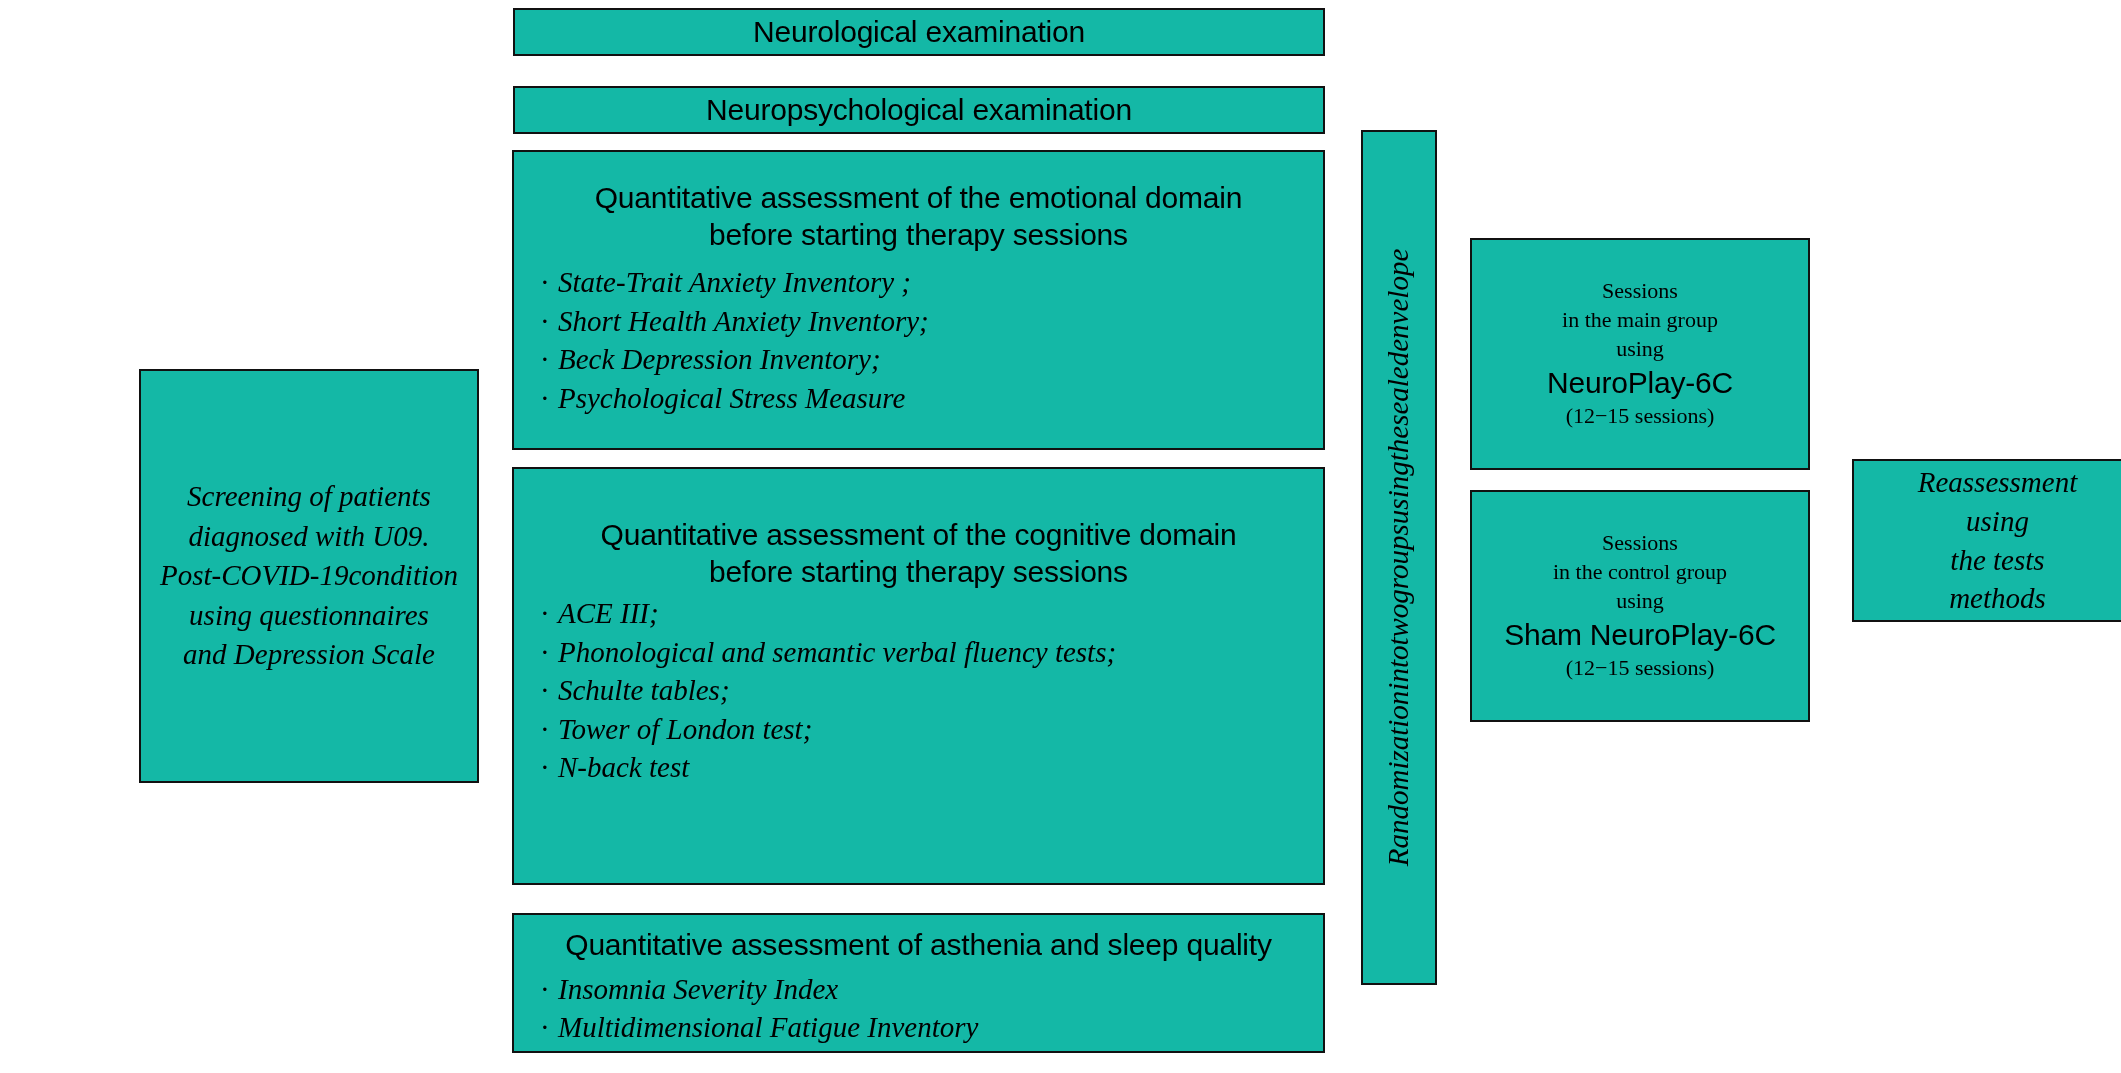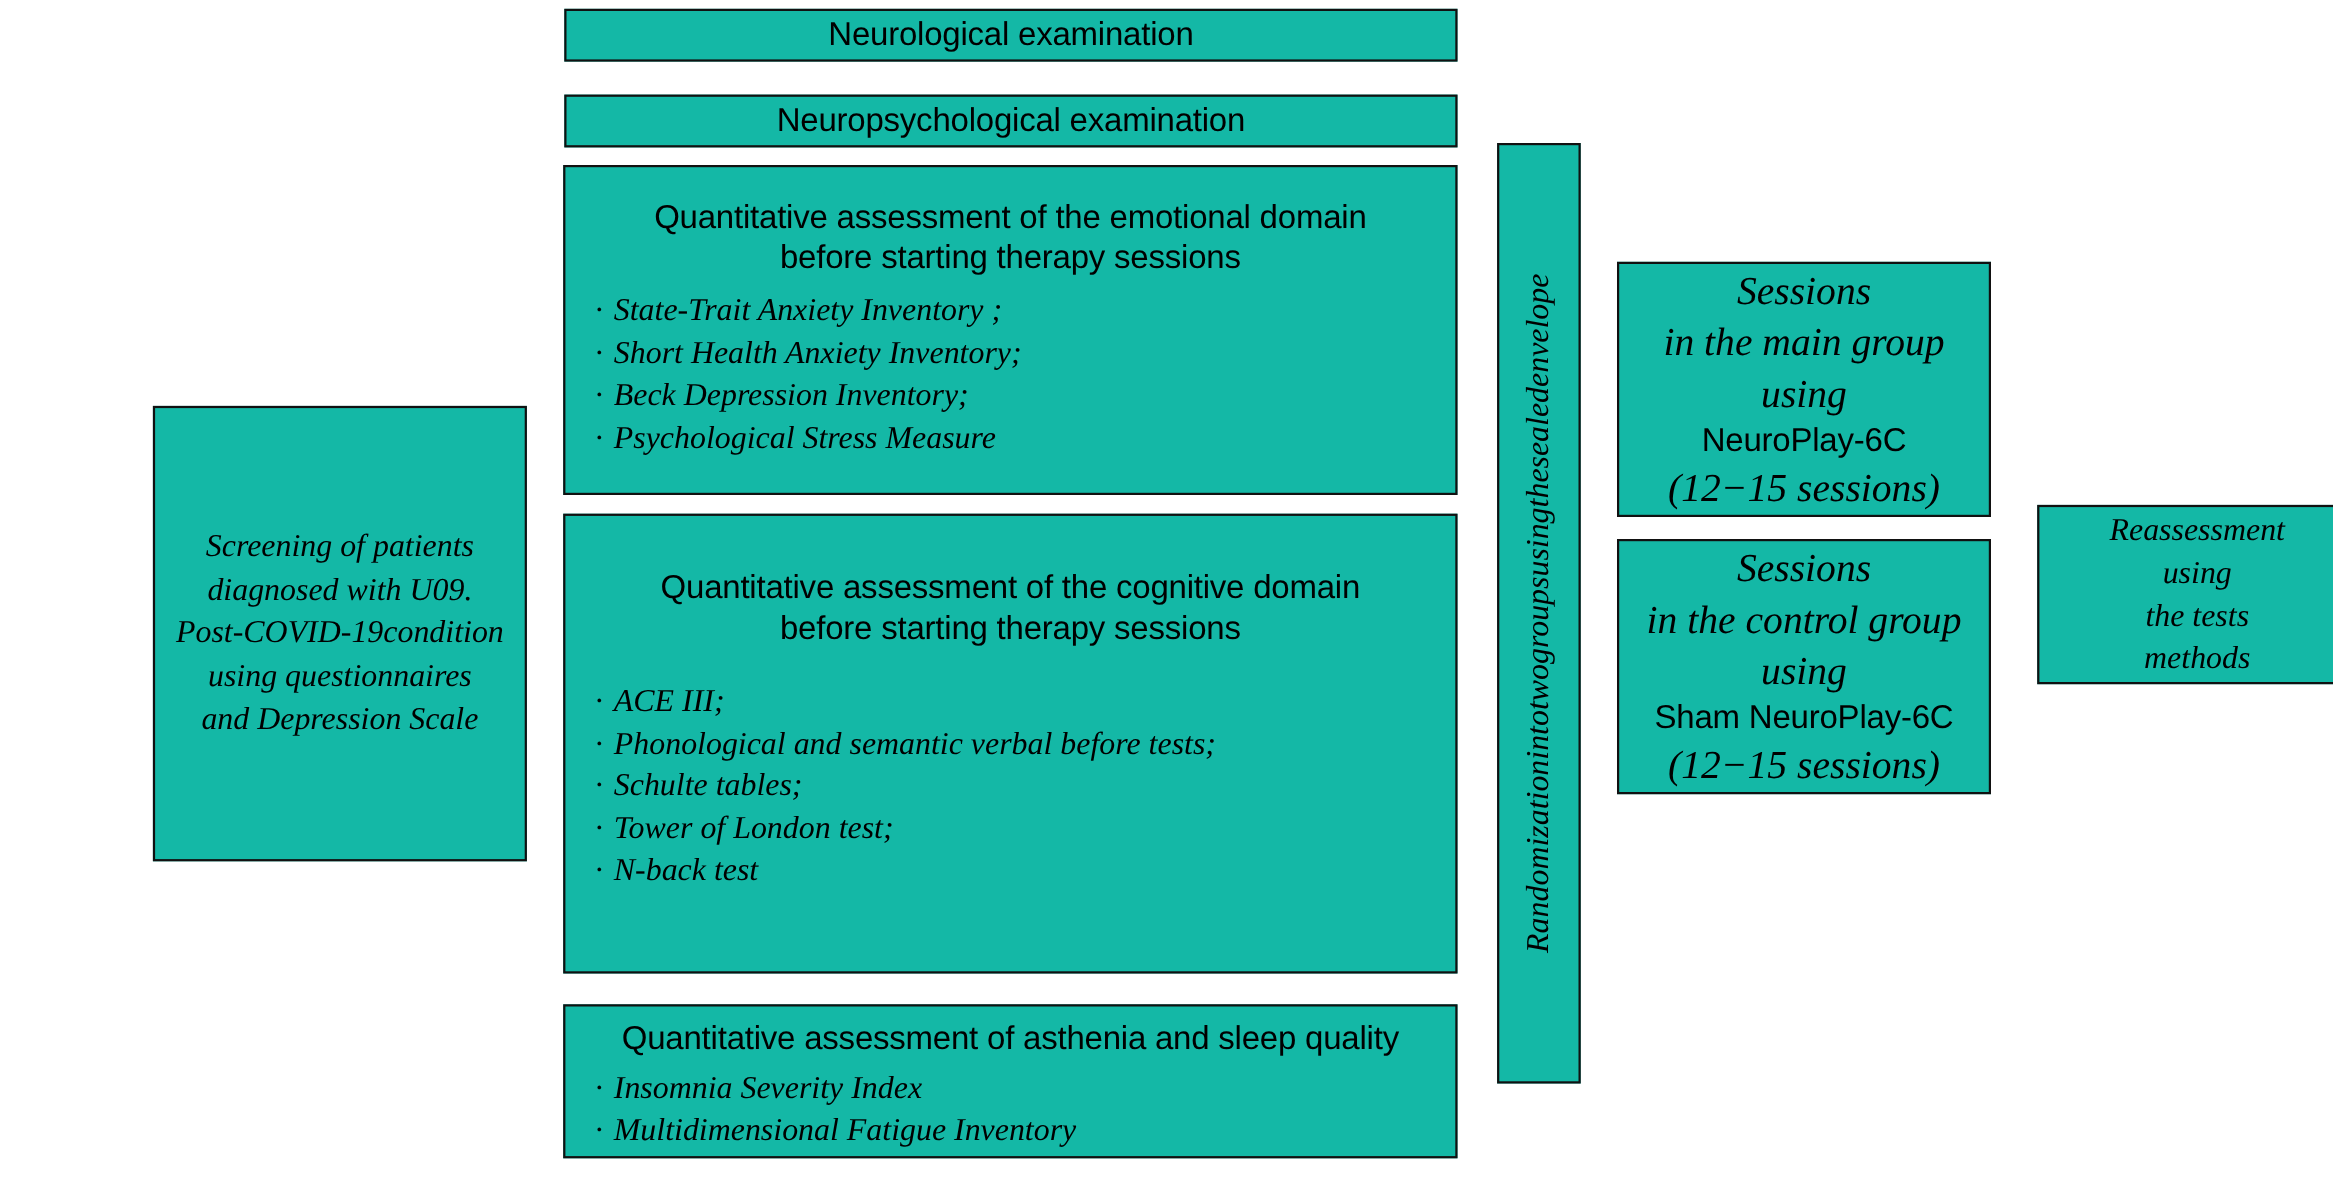--- a/index.html
+++ b/index.html
@@ -107,22 +107,21 @@
     display: flex;
     align-items: center;
     justify-content: center;
   }
   .groupbox .lines {
     text-align: center;
     line-height: 1.3;
   }
   .groupbox .l-it {
     font-family: "Liberation Serif", "DejaVu Serif", serif;
-    font-style: italic;
-    font-size: 36px;
+    font-size: 22px;
     display: block;
     white-space: nowrap;
   }
   .groupbox .l-sans {
     font-family: "Liberation Sans", "DejaVu Sans", sans-serif;
     font-style: normal;
     font-size: 30px;
     display: block;
     white-space: nowrap;
     letter-spacing: -0.2px;
@@ -179,23 +178,23 @@
       <li><span class="bull">·</span><span>Beck Depression Inventory;</span></li>
       <li><span class="bull">·</span><span>Psychological Stress Measure</span></li>
     </ul>
   </div>
 
   <div class="box assess" id="cognitive-box" style="left:512px; top:467px; width:813px; height:418px;">
     <div class="head sans" style="margin-top:48px;">
       <div>Quantitative assessment of the cognitive domain</div>
       <div>before starting therapy sessions</div>
     </div>
-    <ul style="margin-top:28px;">
+    <ul style="margin-top:4px;">
       <li><span class="bull">·</span><span>ACE III;</span></li>
-      <li><span class="bull">·</span><span>Phonological and semantic verbal before tests;</span></li>
+      <li><span class="bull">·</span><span>Phonological and semantic verbal fluency tests;</span></li>
       <li><span class="bull">·</span><span>Schulte tables;</span></li>
       <li><span class="bull">·</span><span>Tower of London test;</span></li>
       <li><span class="bull">·</span><span>N-back test</span></li>
     </ul>
   </div>
 
   <div class="box assess" id="asthenia-box" style="left:512px; top:913px; width:813px; height:140px;">
     <div class="head sans" style="margin-top:12px;">
       <div>Quantitative assessment of asthenia and sleep quality</div>
     </div>

